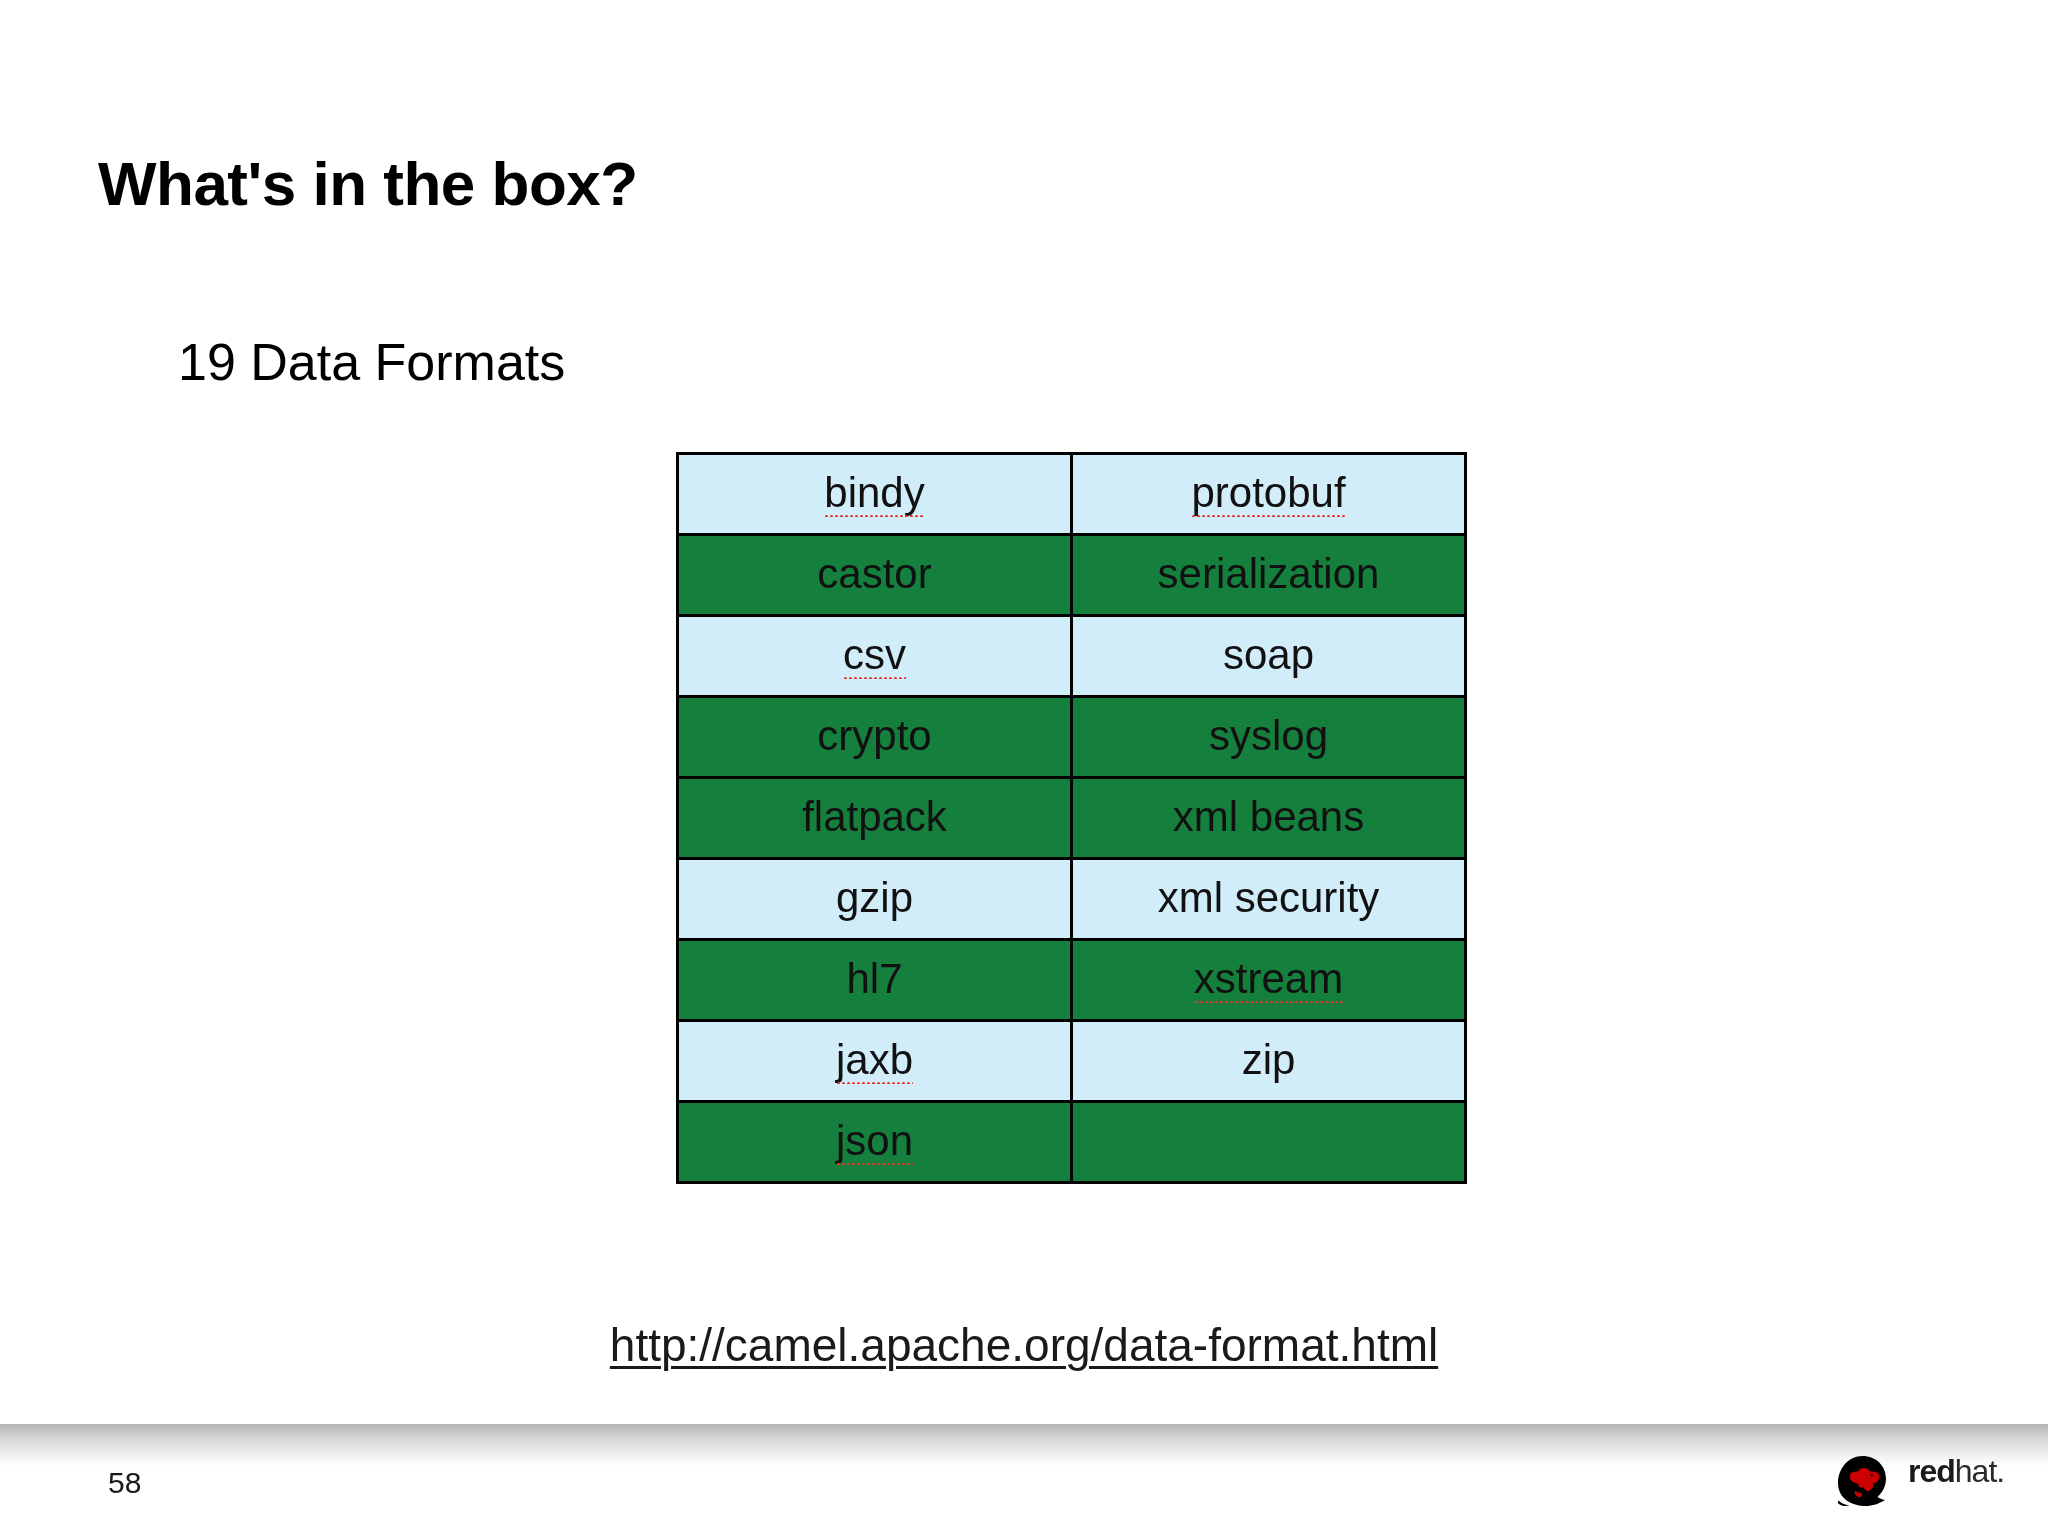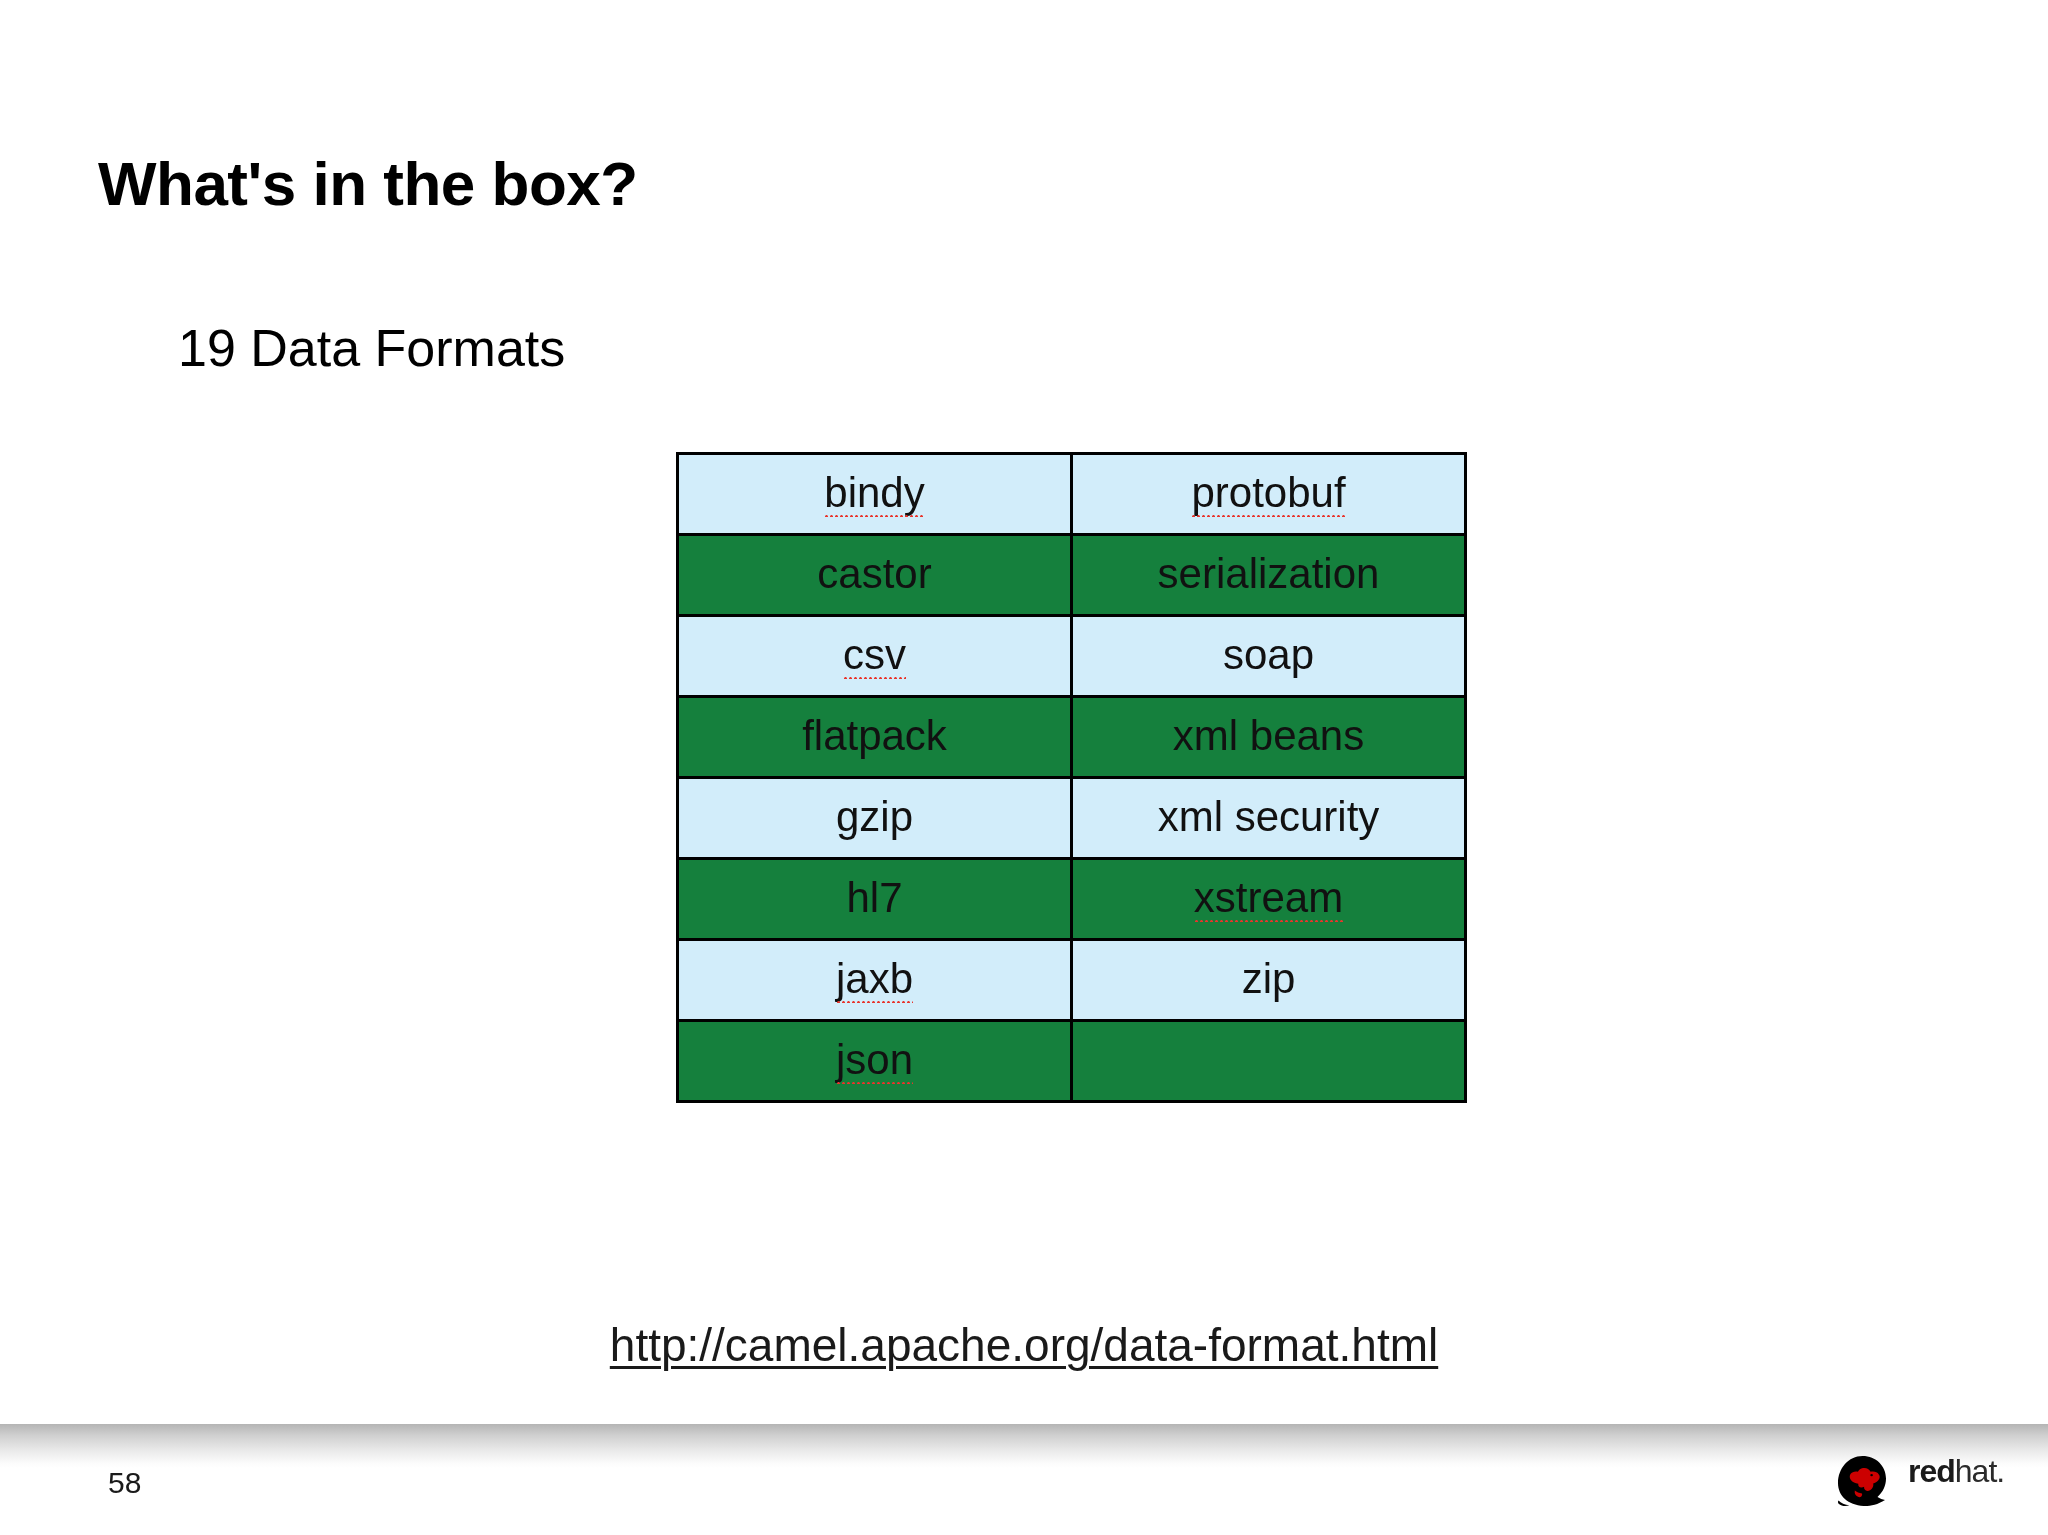--- a/index.html
+++ b/index.html
@@ -32,21 +32,21 @@
     font-weight: bold;
     line-height: 1.1;
     letter-spacing: -0.5px;
     white-space: nowrap;
   }
 
   
   .slide-subtitle {
     position: absolute;
     left: 178px;
-    top: 320px;
+    top: 334px;
     font-size: 52px;
     font-weight: normal;
     line-height: 1.1;
     white-space: nowrap;
   }
 
   
   .formats-table {
     position: absolute;
     left: 676px;
@@ -187,20 +187,24 @@
       <tr class="row-b">
         <td><span class="cell-text">castor</span></td>
         <td><span class="cell-text">serialization</span></td>
       </tr>
 
       <tr class="row-a">
         <td><span class="cell-text misspelled">csv</span></td>
         <td><span class="cell-text">soap</span></td>
       </tr>
 
+      <tr class="row-b">
+        <td><span class="cell-text">crypto</span></td>
+        <td><span class="cell-text">syslog</span></td>
+      </tr>
 
 
       <tr class="row-b">
         <td><span class="cell-text">flatpack</span></td>
         <td><span class="cell-text">xml beans</span></td>
       </tr>
 
       <tr class="row-a">
         <td><span class="cell-text">gzip</span></td>
         <td><span class="cell-text">xml security</span></td>

